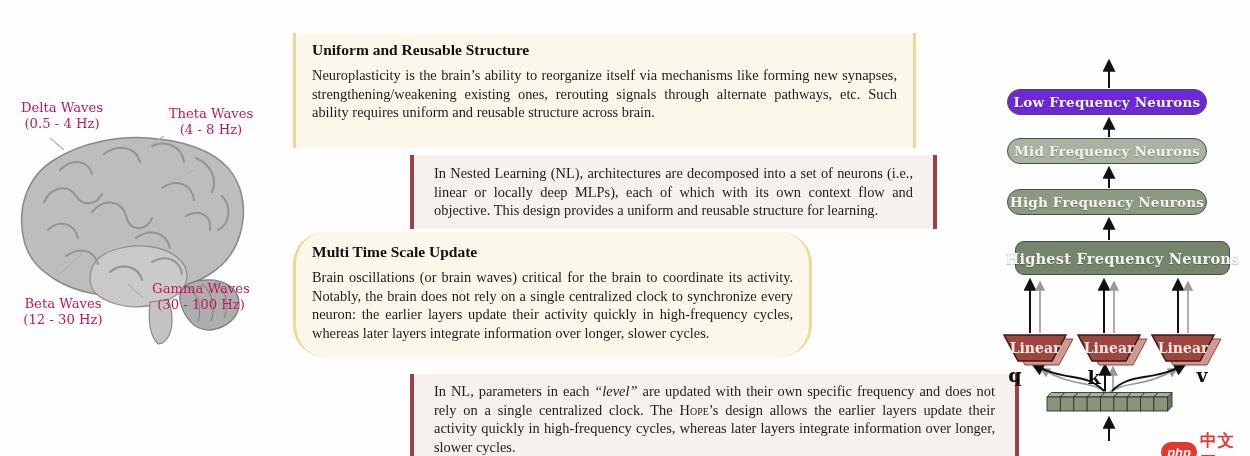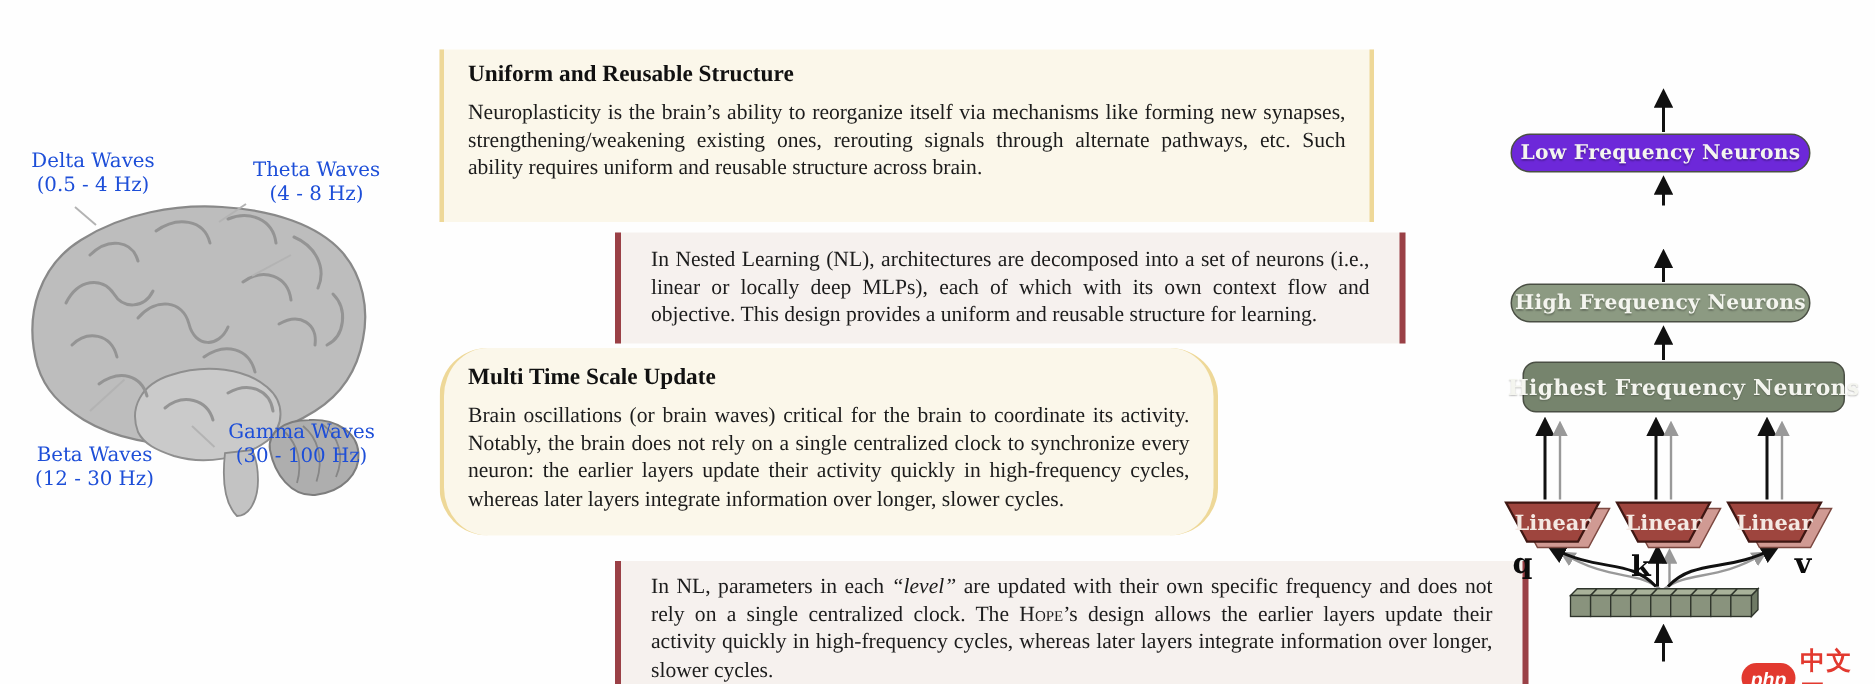--- a/index.html
+++ b/index.html
@@ -2,21 +2,21 @@
 <html><head>
 <meta charset="utf-8">
 <style>
   html,body{margin:0;padding:0;background:#fff;}
   .canvas{position:relative;width:1250px;height:456px;background:#fefefe;overflow:hidden;
           font-family:"Liberation Serif",serif;}
 
   
   .brain-svg{position:absolute;left:0;top:92px;}
   .wave-label{position:absolute;text-align:center;font-family:"DejaVu Serif",serif;
-              font-size:13.2px;line-height:1.22;color:#1d4ed8;}
+              font-size:13.2px;line-height:1.22;color:#be185d;}
   .wave-label .rng{display:block;}
 
   
   .txtbox{position:absolute;box-sizing:border-box;}
   .hl-box{background:#fbf7ea;border-left:3px solid #eed898;border-right:3px solid #eed898;}
   .note-box{background:#f6f1ee;border-left:4px solid #9a4046;border-right:4px solid #9a4046;}
   .box-title{font-weight:bold;font-size:15.5px;color:#111;margin:0 0 7px 0;}
   .box-body{font-size:14.4px;line-height:1.285;color:#1c1c1c;margin:0;text-align:justify;}
   .seg-n{font-style:normal;}
   .seg-i{font-style:italic;}
@@ -207,20 +207,21 @@
           <rect x="110.5" y="397" width="13.4" height="14"></rect>
           <rect x="123.8" y="397" width="13.4" height="14"></rect>
           <rect x="137.2" y="397" width="13.4" height="14"></rect>
           <rect x="150.5" y="397" width="13.4" height="14"></rect>
           <rect x="163.9" y="397" width="13.7" height="14"></rect>
         </g>
       </g>
     </svg>
 
     <div class="pill pill-low" style="background-color: #6d28d9;">Low Frequency Neurons</div>
+    <div class="pill pill-mid" style="background-color: rgb(169, 179, 161);">Mid Frequency Neurons</div>
     <div class="pill pill-high" style="background-color: rgb(140, 154, 130);">High Frequency Neurons</div>
     <div class="pill pill-highest" style="background-color: rgb(118, 132, 109);">Highest Frequency Neurons</div>
   </div>
 
   <div class="watermark">
     <span class="wm-php">php</span>
     <span class="wm-cn">中文网</span>
   </div>
 
 </div>

